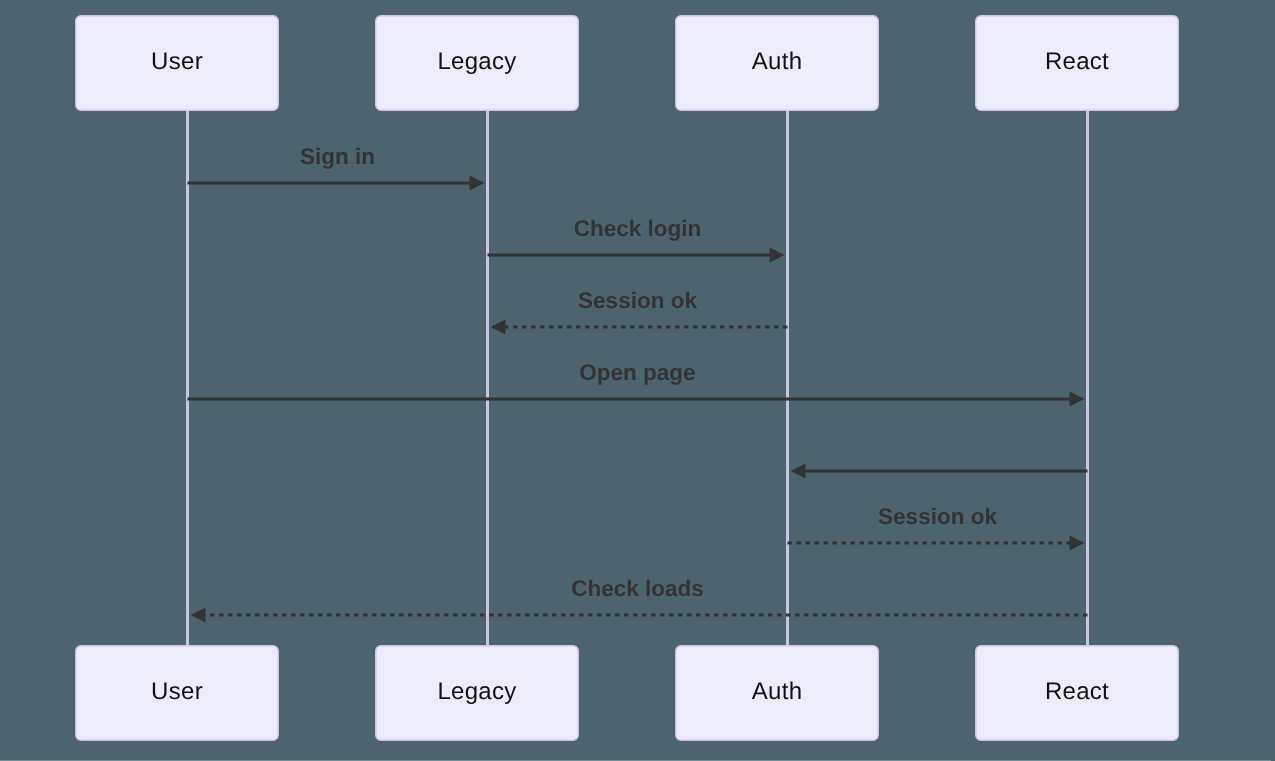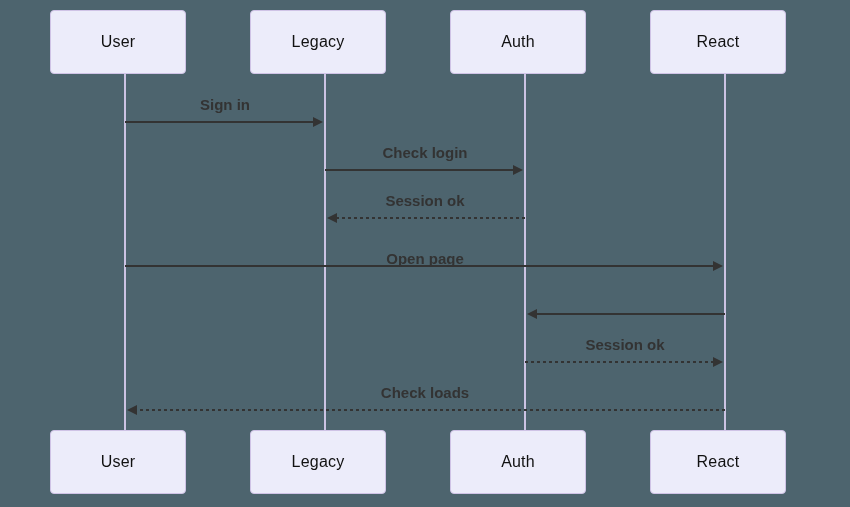--- a/index.html
+++ b/index.html
@@ -67,21 +67,21 @@
       <line x1="725" x2="535" y1="314" y2="314" class="msg-line"></line>
       <polygon points="527,314 537,309 537,319" class="arrow-head"></polygon>
       <line x1="525" x2="715" y1="362" y2="362" class="msg-line dashed"></line>
       <polygon points="723,362 713,357 713,367" class="arrow-head"></polygon>
       <line x1="725" x2="135" y1="410" y2="410" class="msg-line dashed"></line>
       <polygon points="127,410 137,405 137,415" class="arrow-head"></polygon>
     </svg>
 <div class="message-label" style="left: 225px; top: 96px;">Sign in</div>
     <div class="message-label" style="left: 425px; top: 144px;">Check login</div>
     <div class="message-label" style="left: 425px; top: 192px;">Session ok</div>
-    <div class="message-label" style="left: 425px; top: 250px;">Open page</div>
+    <div class="message-label" style="left: 425px; top: 240px;">Open page</div>
     <div class="message-label" style="left: 625px; top: 336px;">Session ok</div>
     <div class="message-label" style="left: 425px; top: 384px;">Check loads</div>
     <div class="actor-box" style="left: 50px; top: 10px;">
       <span class="actor-label">User</span>
     </div>
     <div class="actor-box" style="left: 50px; top: 430px;">
       <span class="actor-label">User</span>
     </div>
     <div class="actor-box" style="left: 250px; top: 10px;">
       <span class="actor-label">Legacy</span>

